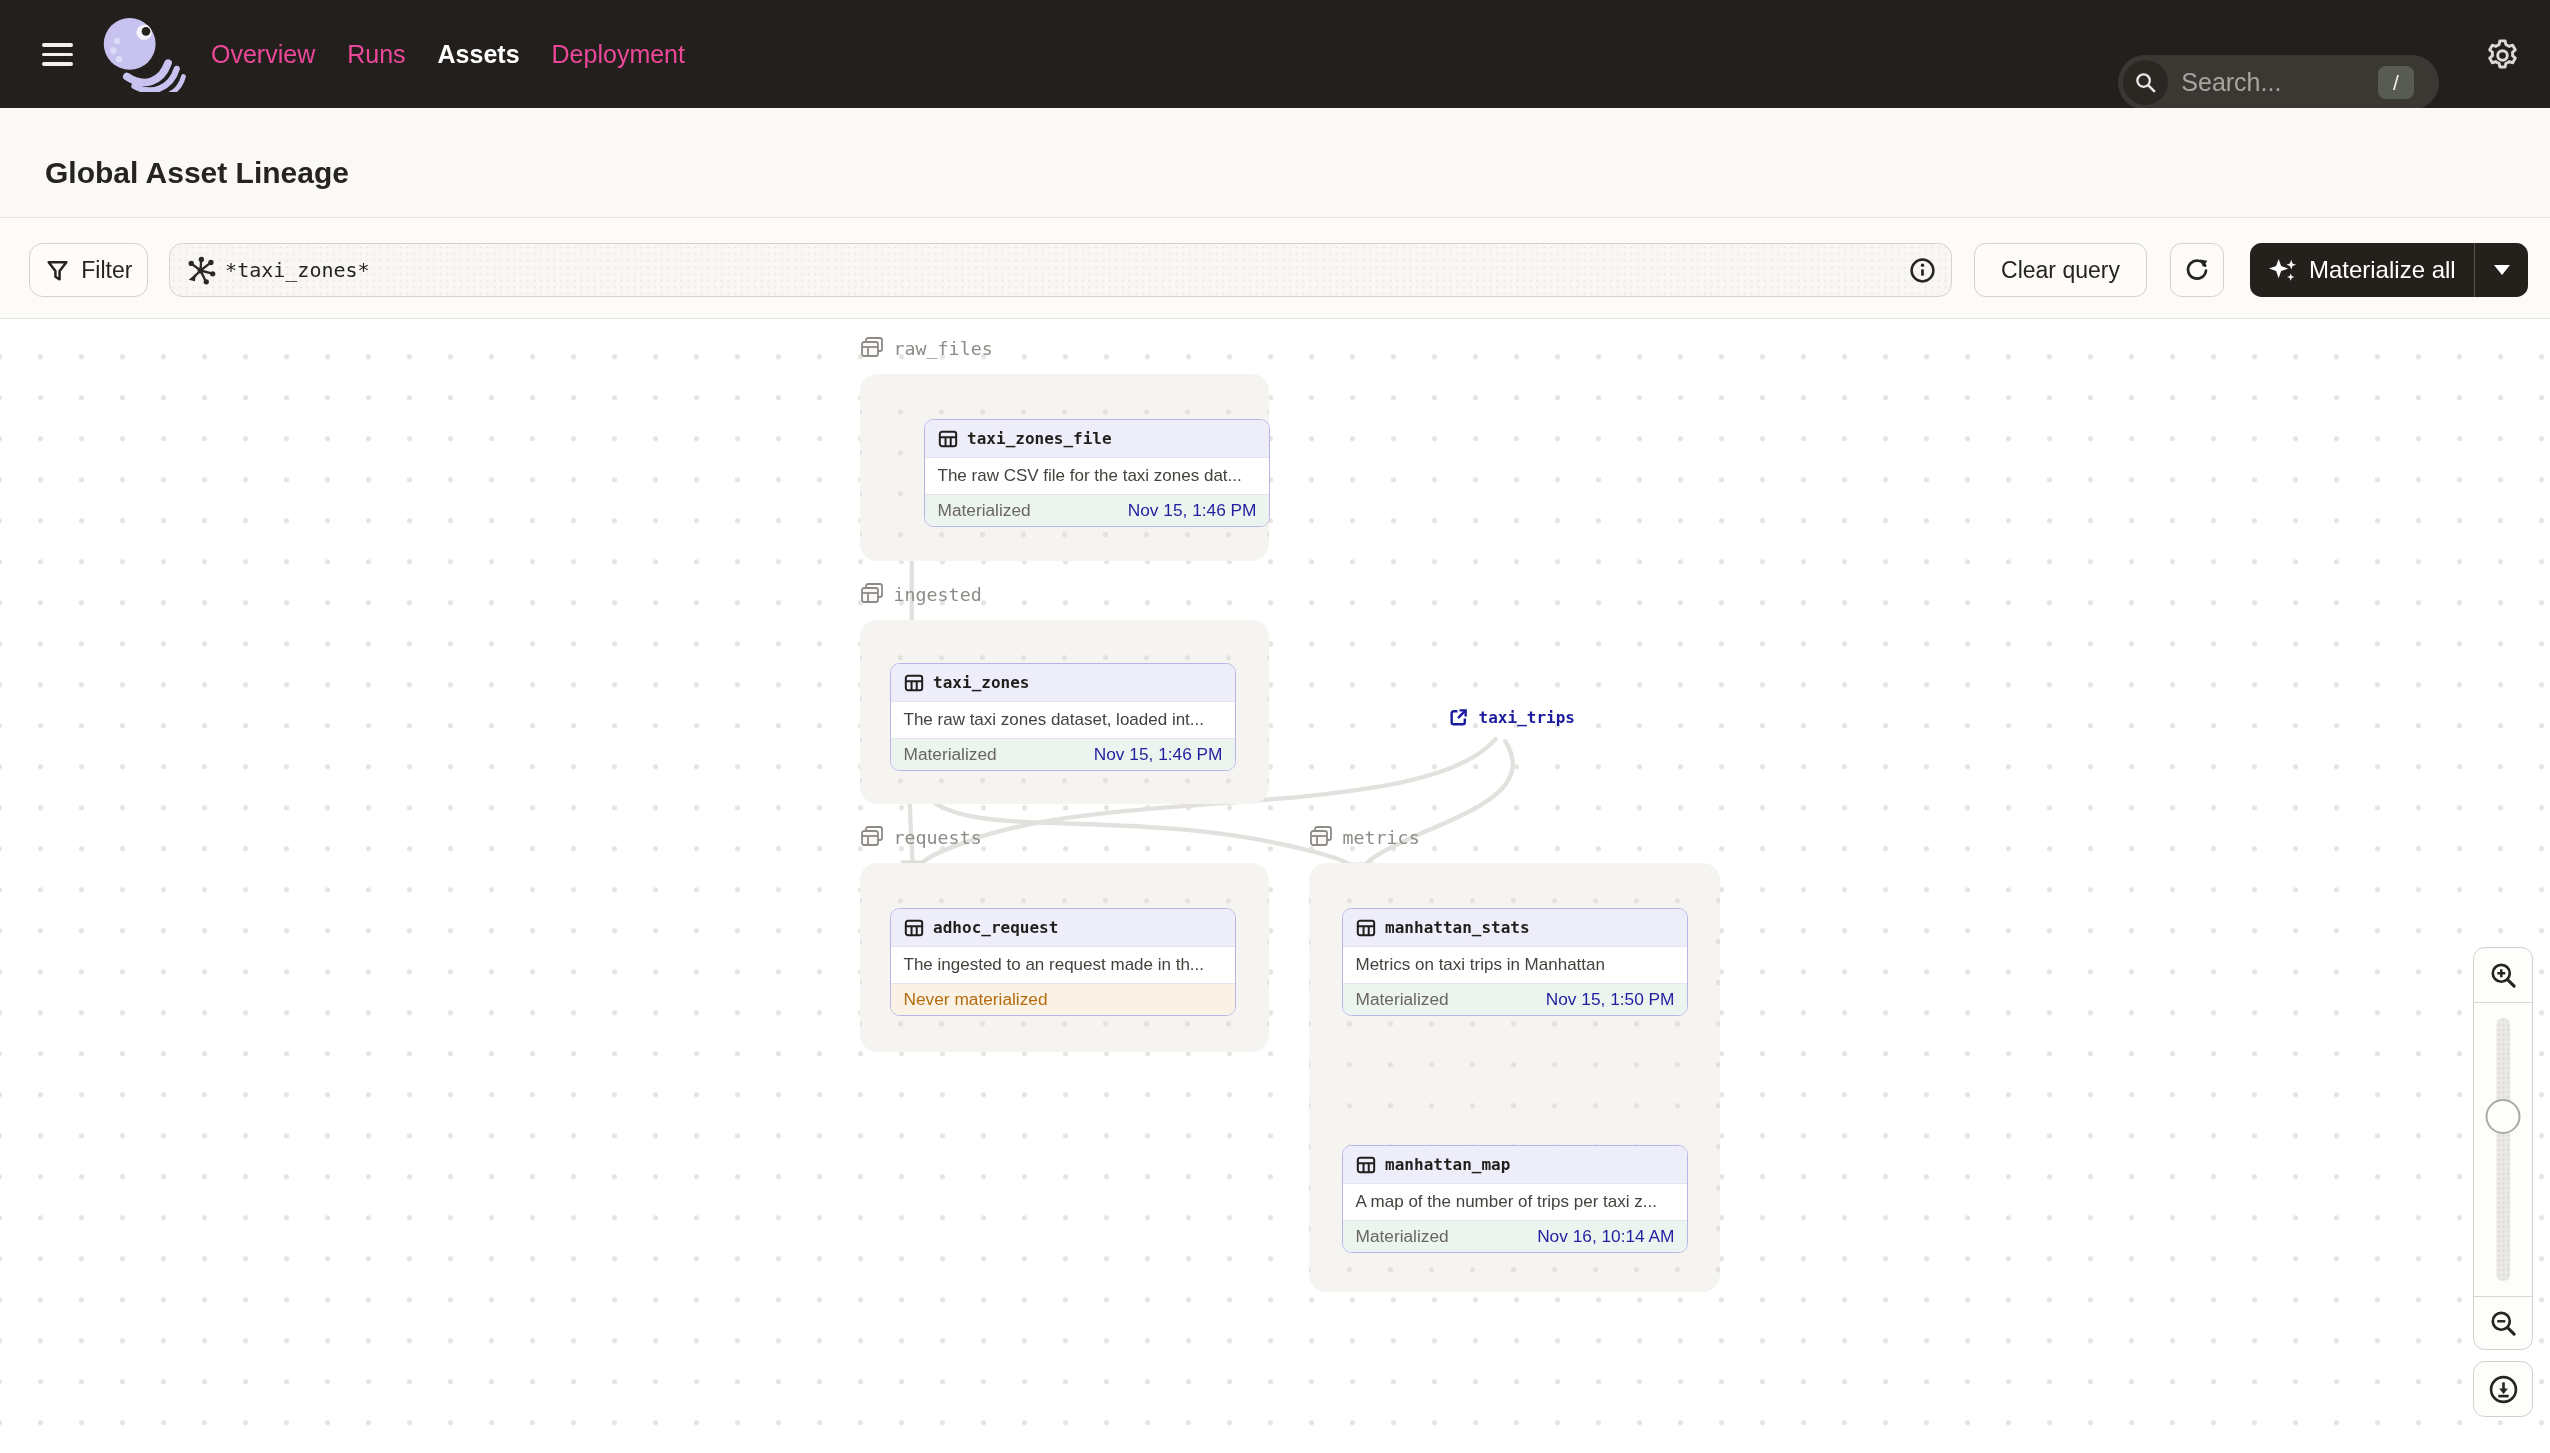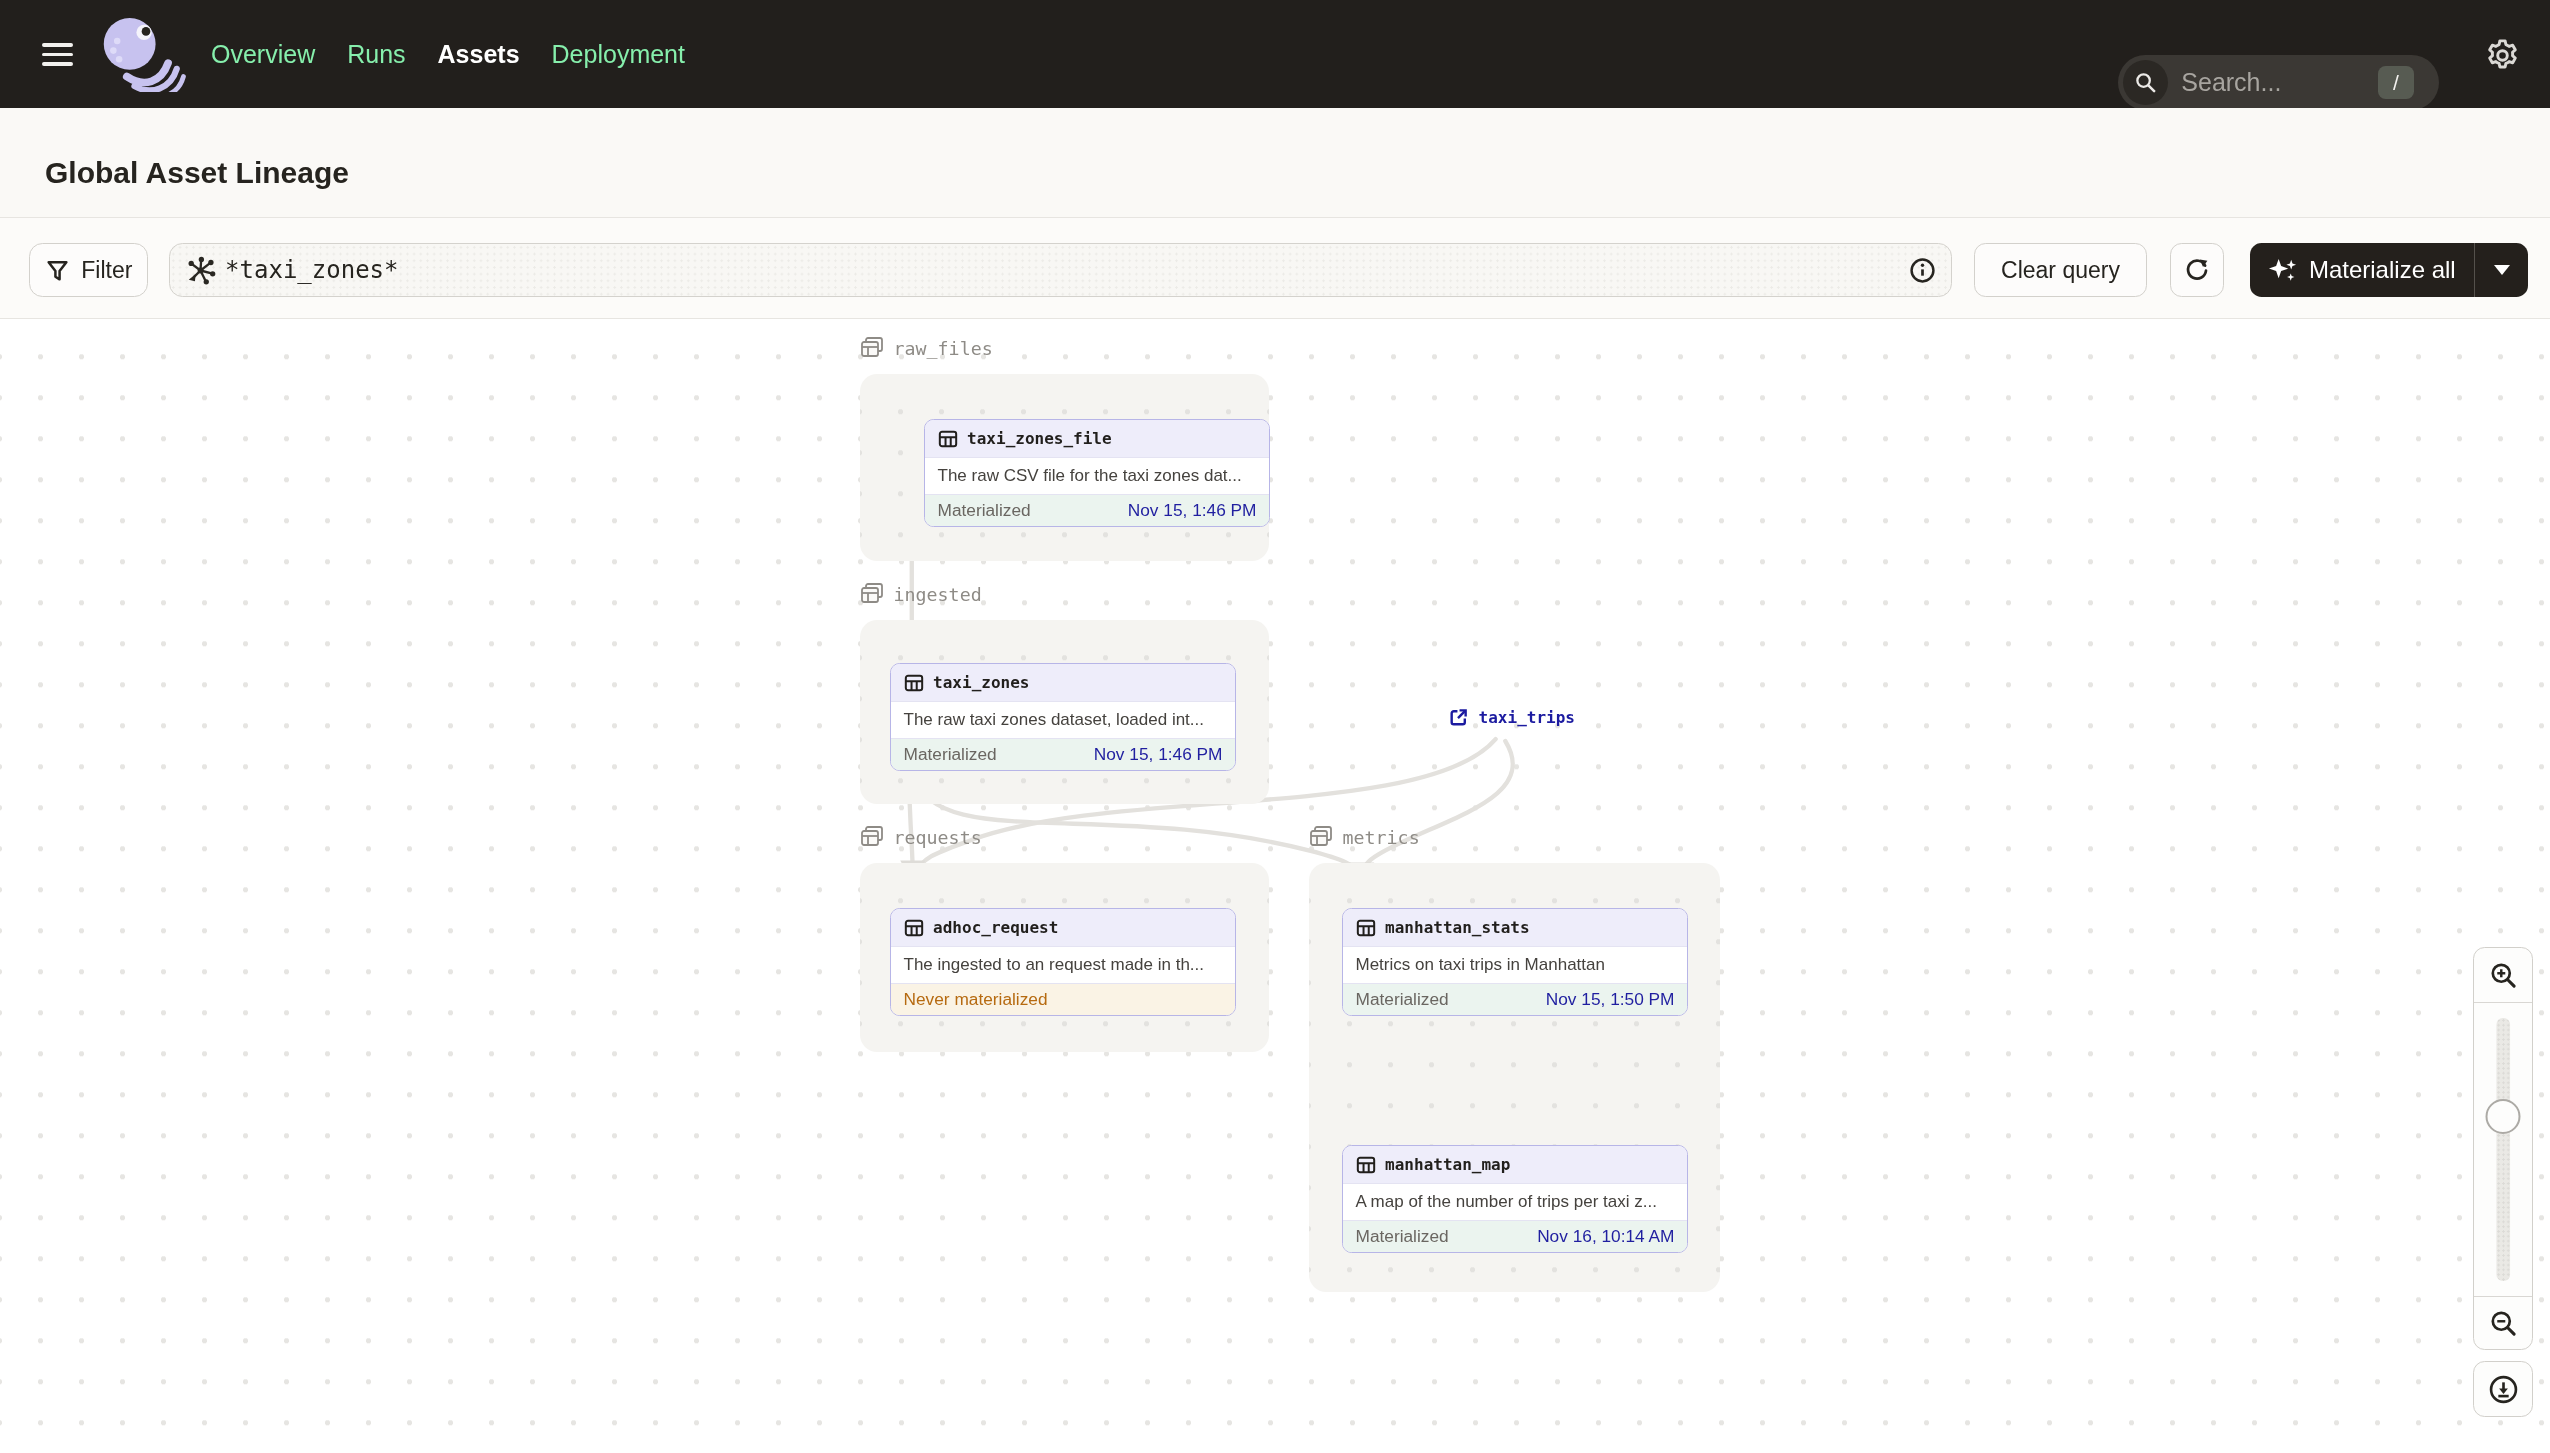--- a/index.html
+++ b/index.html
@@ -8,21 +8,21 @@
   .mono { font-family:"DejaVu Sans Mono", monospace; }
 
   
   .app-header { position:absolute; left:0; top:0; width:2550px; height:108px;
     background:#221F1C; display:flex; align-items:center; }
   .hamburger { position:absolute; left:42px; top:38px; width:33px; height:33px;
     display:flex; flex-direction:column; justify-content:center; gap:5.8px; cursor:pointer; }
   .hamburger span { display:block; width:31px; height:3.9px; background:#F2F1EE; border-radius:1.9px; }
   .logo { position:absolute; left:98px; top:15.4px; }
   .nav { position:absolute; left:211px; top:0; height:108px; display:flex; align-items:center; gap:32px; }
-  .nav .nav-item { font-size:25px; color:#86efac; cursor:pointer; }
+  .nav .nav-item { font-size:25px; color:#ec4899; cursor:pointer; }
   .nav .nav-item.active { color:#FFFFFF; font-weight:bold; }
   .search-pill { position:absolute; left:2118px; top:27px; width:321px; height:55px;
     background:#3B3834; border-radius:28px; display:flex; align-items:center;margin-top:28px; }
   .search-circle { width:45px; height:45px; margin-left:4.8px; border-radius:50%;
     background:#2B2824; display:flex; align-items:center; justify-content:center; }
   .search-input { flex:1; margin-left:13.5px; background:transparent; border:none; outline:none;
     color:#ECEAE6; font-size:25px; width:145px; }
   .search-input::placeholder { color:#A8A5A0; }
   .slash-badge { width:36px; height:33px; margin-right:25px; border-radius:7.7px;
     background:#575B52; color:#F4F3F0; font-size:21px; display:flex; align-items:center;
@@ -40,21 +40,21 @@
   .reload-btn { position:absolute; left:2258px; top:140px; width:272px; height:54px; }
 
   
   .toolbar { position:absolute; left:0; top:218px; width:2550px; height:101px;
     background:#FCFBF9; border-bottom:1.9px solid #E7E5E1; }
   .filter-btn { position:absolute; left:29px; top:243px; width:119px; height:54px; border-radius:13.5px; }
   .query-box { position:absolute; left:169px; top:243px; width:1783px; height:54px;
     background:radial-gradient(circle,#ECEBE7 1px, transparent 1.3px) 0 0/6.7px 6.7px, #F8F7F4;
     border:1.9px solid #D4D2CD; border-radius:13.5px; display:flex; align-items:center; }
   .query-input { flex:1; background:transparent; border:none; outline:none;
-    font-family:"DejaVu Sans Mono", monospace; font-size:24px; color:#26241F; margin-left:9.6px; }
+    font-family:"DejaVu Sans Mono", monospace; font-size:20px; color:#26241F; margin-left:9.6px; }
   .query-box .left-ic { margin-left:14.5px; display:flex; }
   .query-box .right-ic { margin-right:15.4px; display:flex; cursor:pointer; }
   .clear-btn { position:absolute; left:1974px; top:243px; width:173px; height:54px; }
   .refresh-btn { position:absolute; left:2170px; top:243px; width:54px; height:54px; }
   .materialize { position:absolute; left:2250px; top:243px; width:278px; height:54px;
     background:#24201C; border-radius:11.6px; display:flex; align-items:stretch; color:#fff; cursor:pointer; }
   .materialize .main { flex:1; display:flex; align-items:center; justify-content:center; gap:11.6px;
     font-size:24px; }
   .materialize .caret-part { width:54px; border-left:1px solid #55514C;
     display:flex; align-items:center; justify-content:center; }

